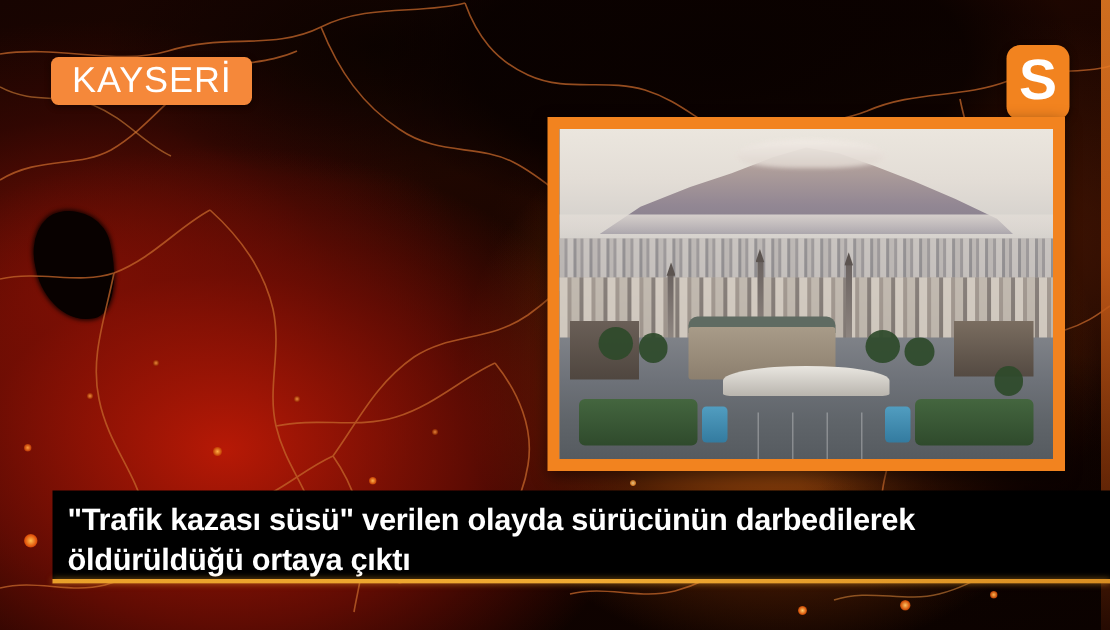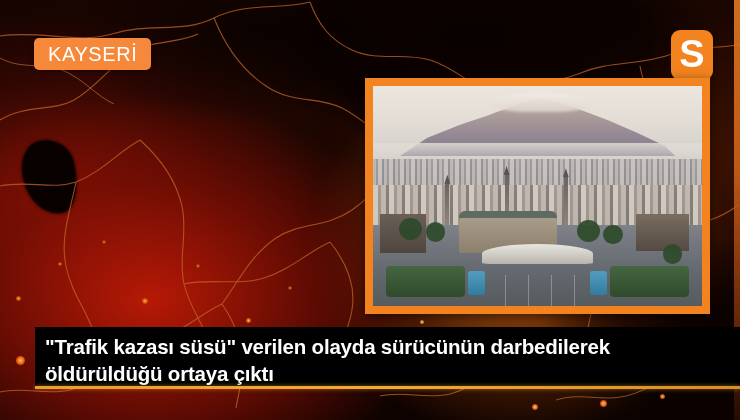--- a/index.html
+++ b/index.html
@@ -51,21 +51,21 @@
   }
 
   
   .city-badge{
     position:absolute;left:34px;top:38px;height:32px;
     display:flex;align-items:center;padding:0 14px;
     background:#f5883a;border-radius:5px;
     box-shadow:0 1px 4px rgba(0,0,0,.45);
   }
   .city-badge span{
-    color:#fff;font-size:20px;letter-spacing:.6px;line-height:1;
+    color:#fff;font-size:24px;letter-spacing:.6px;line-height:1;
     font-family:"Liberation Sans", sans-serif;
   }
 
   
   .logo{
     position:absolute;left:671px;top:30px;width:42px;height:50px;
     background:#f2831f;border-radius:9px;
     display:flex;align-items:center;justify-content:center;
     box-shadow:0 2px 5px rgba(0,0,0,.5);
   }

